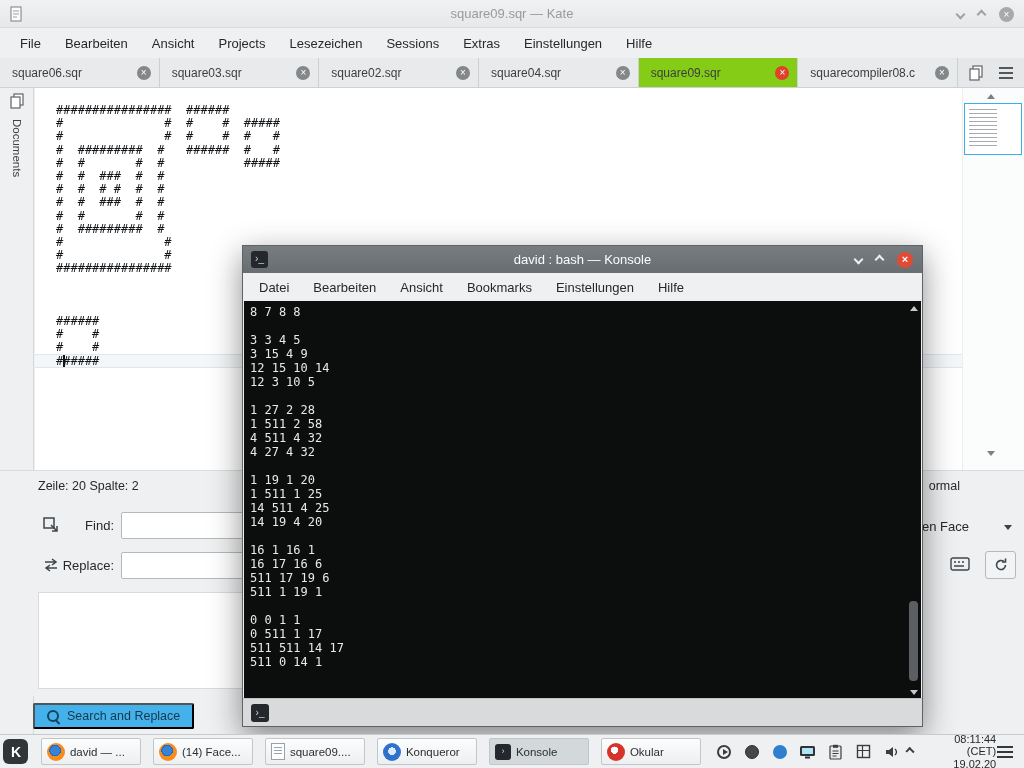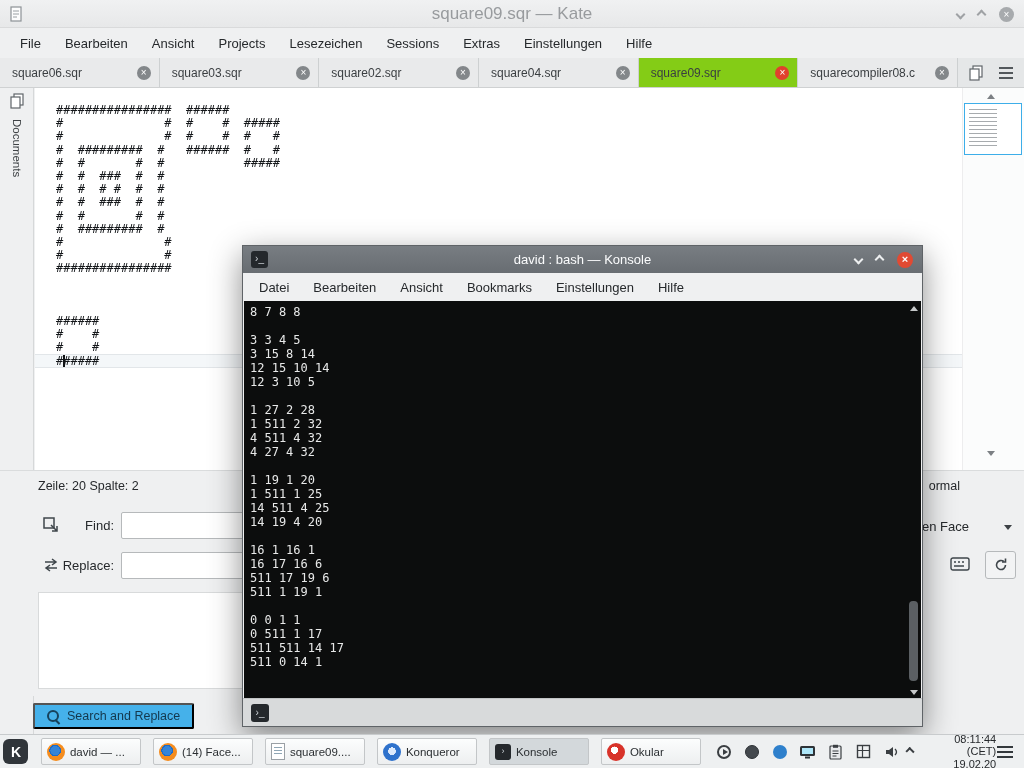--- a/index.html
+++ b/index.html
@@ -4,21 +4,21 @@
 <style>
   * { margin:0; padding:0; box-sizing:border-box; }
   body { font-family:"Liberation Sans", sans-serif; }
   .screen { position:relative; width:1024px; height:768px; background:#eff0f1; overflow:hidden; }
 
   
   .kate { position:absolute; inset:0; }
   .k-titlebar { position:absolute; left:0; top:0; width:100%; height:28px;
     background:linear-gradient(#f0f1f2,#e7e8e9); border-bottom:1px solid #d9dadb; }
   .k-title { position:absolute; left:0; right:0; top:0; height:44px; line-height:28px;
-    text-align:center; font-size:17px; color:#989b9e; }
+    text-align:center; font-size:13px; color:#989b9e; }
   .k-appicon { position:absolute; left:8px; top:6px; }
   .winbtns { position:absolute; right:10px; top:0; height:28px; display:flex; align-items:center; gap:14px; color:#9fa2a5; }
   .wb-close { width:15px; height:15px; border-radius:50%; background:#a7aaad; color:#fff;
     font-size:10px; line-height:15px; text-align:center; }
 
   .chev { width:7px; height:7px; border-left:2px solid currentColor; border-bottom:2px solid currentColor; display:inline-block; }
   .chev-down { transform:rotate(-45deg); }
   .chev-up { transform:rotate(135deg); }
 
   .k-menubar { position:absolute; left:0; top:28px; width:100%; height:30px; display:flex;
@@ -347,26 +347,26 @@
         <div class="menu-item">Bookmarks</div>
         <div class="menu-item">Einstellungen</div>
         <div class="menu-item">Hilfe</div>
       </nav>
 
     <div class="t-term">
       <div class="t-lines">
           <div class="t-line">8 7 8 8</div>
           <div class="t-line">&nbsp;</div>
           <div class="t-line">3 3 4 5</div>
-          <div class="t-line">3 15 8 14</div>
+          <div class="t-line">3 15 4 9</div>
           <div class="t-line">12 15 10 14</div>
           <div class="t-line">12 3 10 5</div>
           <div class="t-line">&nbsp;</div>
           <div class="t-line">1 27 2 28</div>
-          <div class="t-line">1 511 2 32</div>
+          <div class="t-line">1 511 2 58</div>
           <div class="t-line">4 511 4 32</div>
           <div class="t-line">4 27 4 32</div>
           <div class="t-line">&nbsp;</div>
           <div class="t-line">1 19 1 20</div>
           <div class="t-line">1 511 1 25</div>
           <div class="t-line">14 511 4 25</div>
           <div class="t-line">14 19 4 20</div>
           <div class="t-line">&nbsp;</div>
           <div class="t-line">16 1 16 1</div>
           <div class="t-line">16 17 16 6</div>

